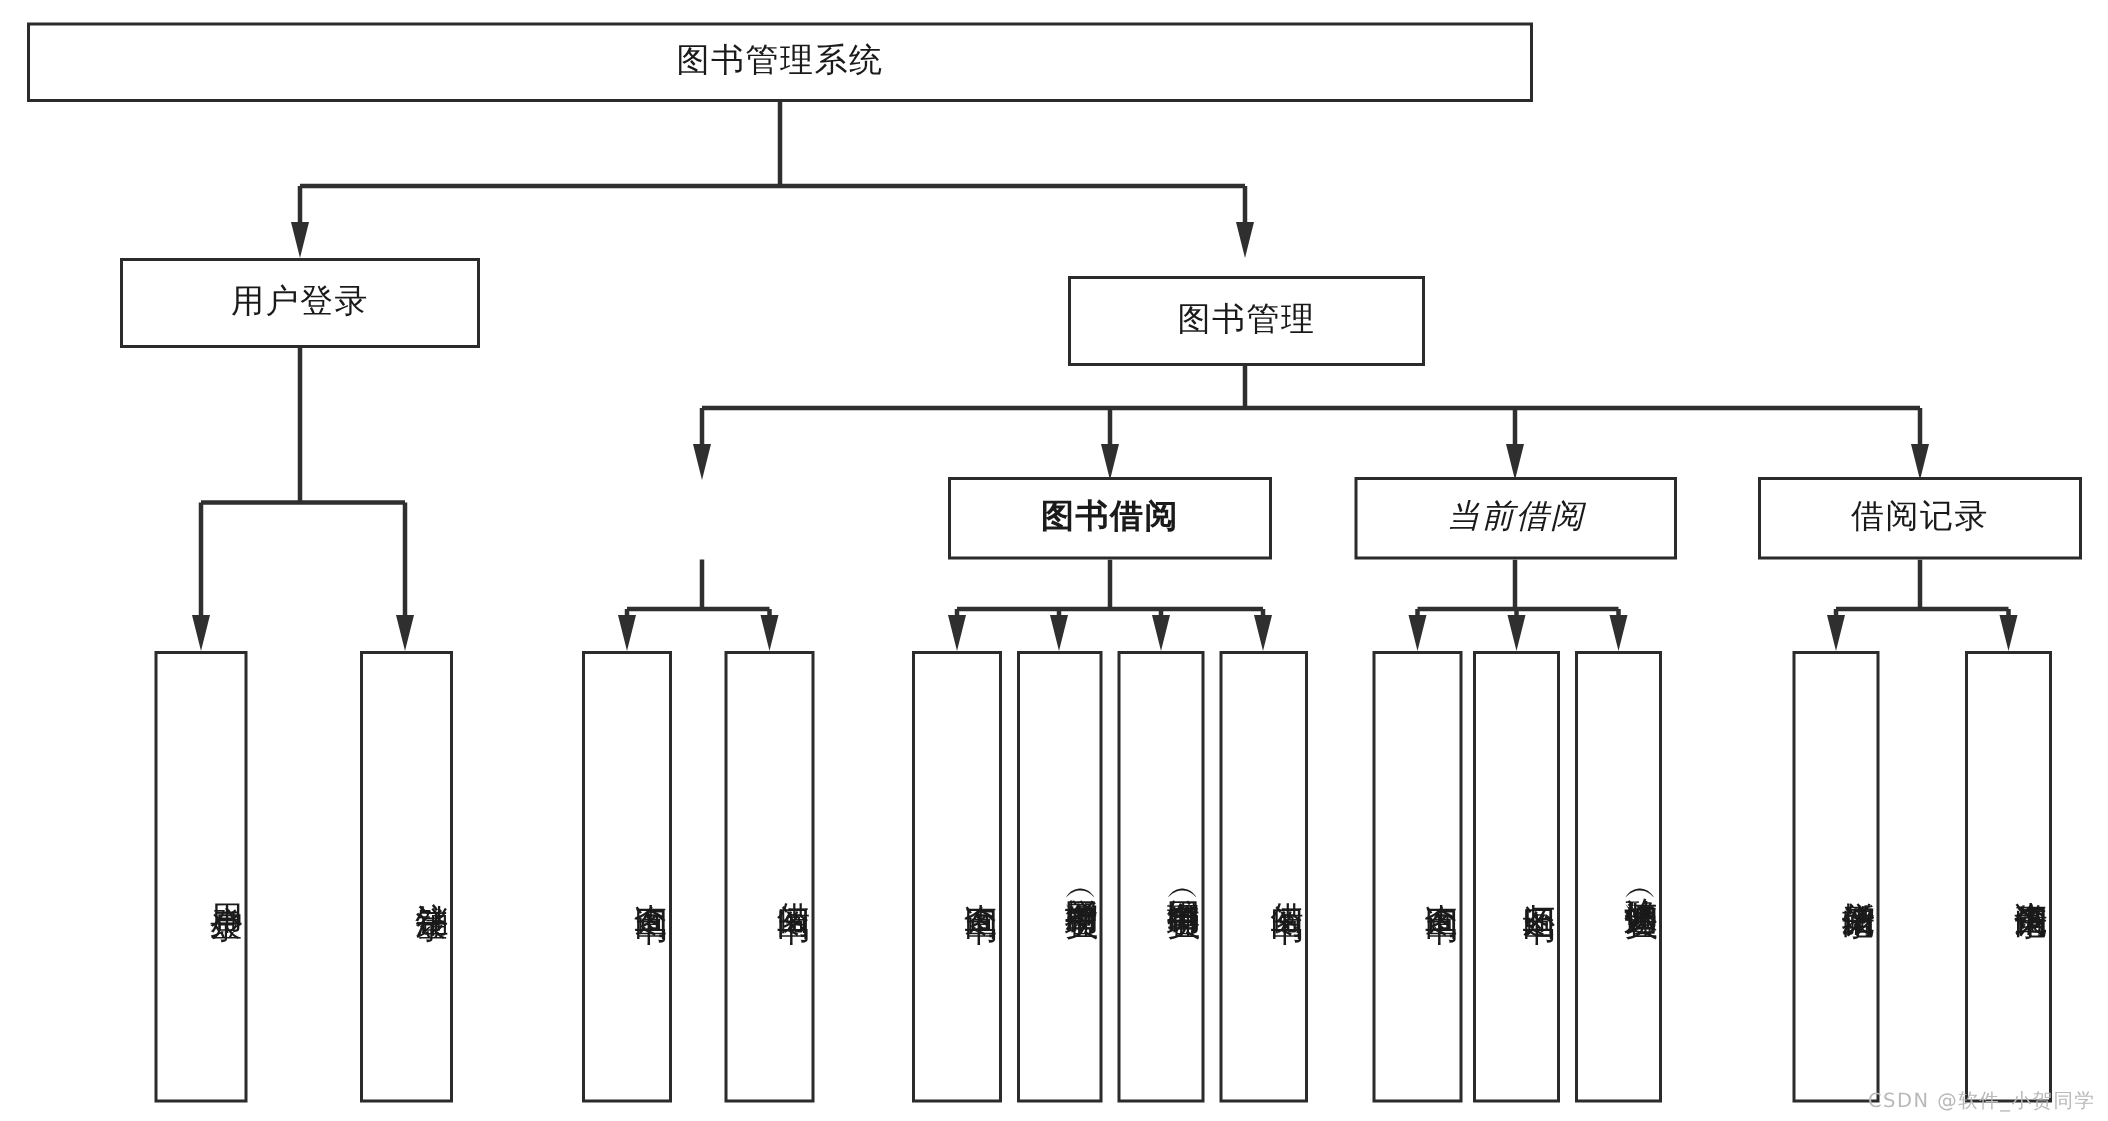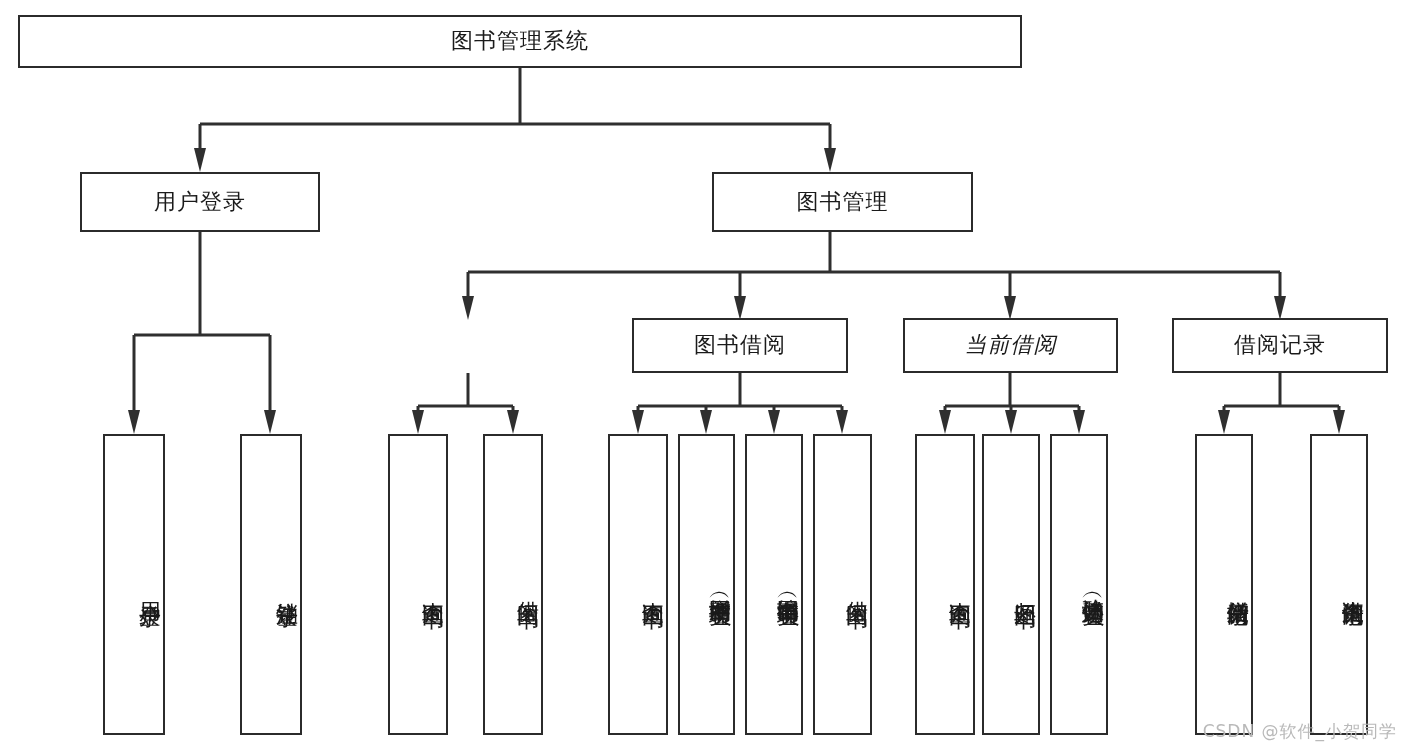--- a/index.html
+++ b/index.html
@@ -39,21 +39,21 @@
     letter-spacing:2px;
   }
   .node.vert.tall{padding-top:2px;letter-spacing:1px;}
   .node-label{display:block;}
   svg#links{position:absolute;left:0;top:0;width:1405px;height:747px;pointer-events:none;}
   .lk{stroke:#2f2f2f;stroke-width:3;fill:none;}
   .ah{fill:#2f2f2f;}
   #watermark{
     position:absolute;
     right:8px;bottom:4px;
-    font-size:17px;
+    font-size:13px;
     color:#b9b9b9;
     letter-spacing:1px;
     white-space:nowrap;
     user-select:none;
   }
 </style>
 </head>
 <body>
 
 <div id="canvas">
@@ -123,25 +123,25 @@
     <polygon class="ah" points="1333,410 1345,410 1339,434"></polygon>
   </svg>
 
   <div class="node horiz" style="left:18px;top:15px;width:1004px;height:53px;">
     <span class="node-label">图书管理系统</span>
   </div>
 
   <div class="node horiz" style="left:80px;top:172px;width:240px;height:60px;">
     <span class="node-label">用户登录</span>
   </div>
-  <div class="node horiz" style="left:712px;top:172px;width:261px;height:60px;">
+  <div class="node horiz" style="left:712px;top:184px;width:238px;height:60px;">
     <span class="node-label">图书管理</span>
   </div>
 
-  <div class="node horiz" style="left:632px;top:318px;width:216px;height:55px;">
+  <div class="node horiz" style="left:632px;top:318px;width:216px;height:55px;font-weight:bold;">
     <span class="node-label">图书借阅</span>
   </div>
   <div class="node horiz" style="left:903px;top:318px;width:215px;height:55px;font-style:italic;">
     <span class="node-label">当前借阅</span>
   </div>
   <div class="node horiz" style="left:1172px;top:318px;width:216px;height:55px;text-align:center;">
     <span class="node-label">借阅记录</span>
   </div>
 
   <div class="node vert" style="left:103px;top:434px;width:62px;height:301px;">

